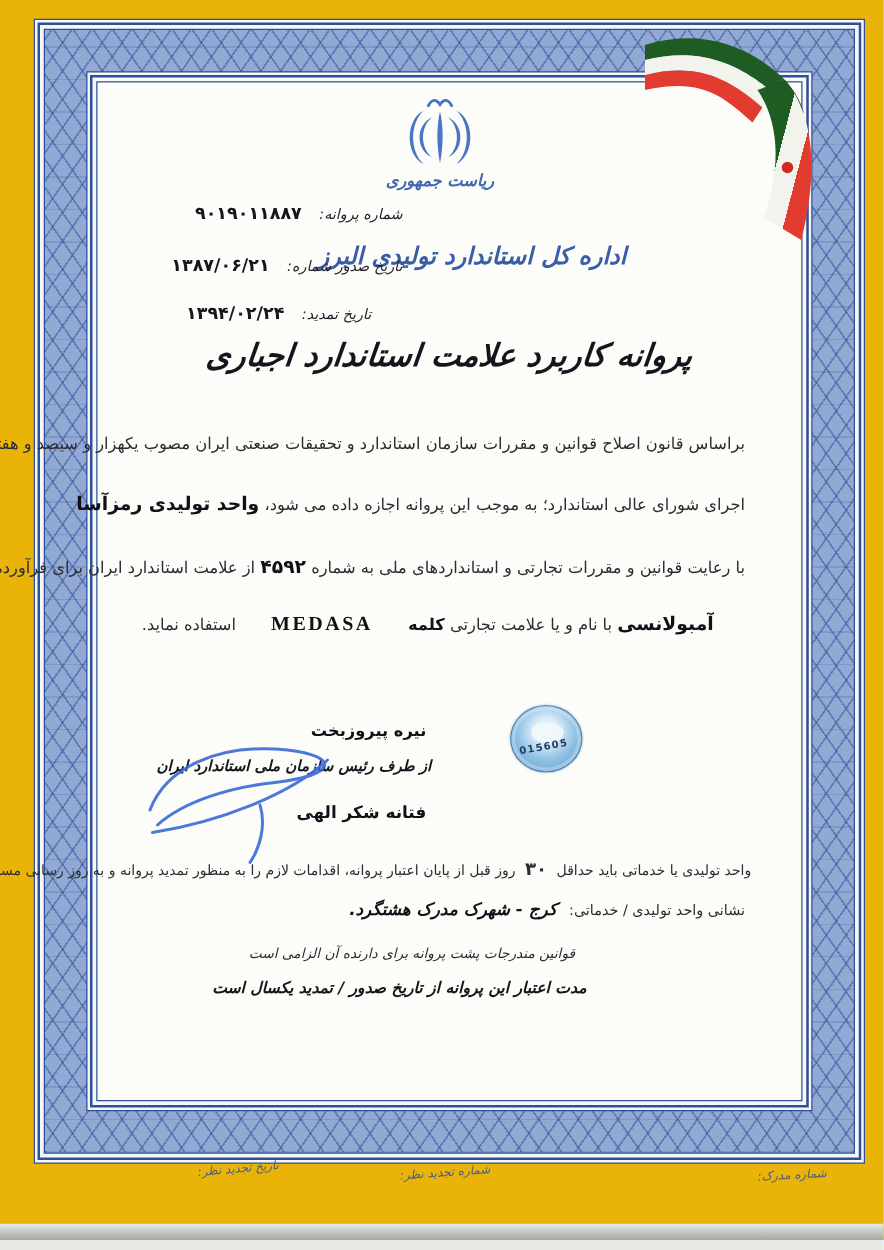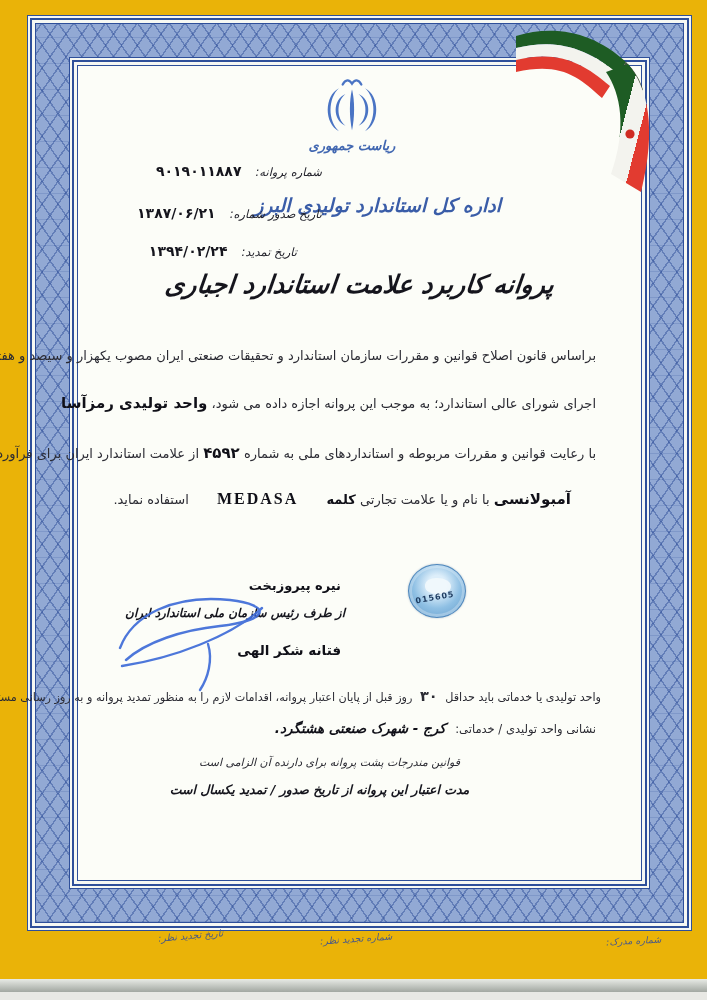--- a/index.html
+++ b/index.html
@@ -137,21 +137,21 @@
     </div>
 
     <div class="cert-title">پروانه کاربرد علامت استاندارد اجباری</div>
 
     <div class="bodyline bl1">براساس قانون اصلاح قوانین و مقررات سازمان استاندارد و تحقیقات صنعتی ایران مصوب یکهزار و سیصد و هفتاد و یک، و در اجرای</div>
     <div class="bodyline bl2">
       <span>اجرای شورای عالی استاندارد؛ به موجب این پروانه اجازه داده می شود،</span>
       <span class="b big">واحد تولیدی رمزآسا</span>
     </div>
     <div class="bodyline bl3">
-      <span>با رعایت قوانین و مقررات مربوطه و استانداردهای ملی به شماره</span>
+      <span>با رعایت قوانین و مقررات تجارتی و استانداردهای ملی به شماره</span>
       <span class="b big">۴۵۹۲</span>
       <span>از علامت استاندارد ایران برای فرآورده</span>
       
     </div>
     <div class="bodyline bl4">
       <span class="b big">آمبولانسی</span>
       <span>با نام و یا علامت تجارتی</span>
       <span class="b">کلمه</span>
       <span class="mark">MEDASA</span>
       <span>استفاده نماید.</span>
@@ -173,21 +173,21 @@
       </g>
     </svg>
 
     <div class="note30">
       <span>واحد تولیدی یا خدماتی باید حداقل</span>
       <span class="b30">۳۰</span>
       <span>روز قبل از پایان اعتبار پروانه، اقدامات لازم را به منظور تمدید پروانه و به روز رسانی مستندات بعمل آورد.</span>
     </div>
     <div class="address">
       <span>نشانی واحد تولیدی / خدماتی:</span>
-      <span class="addr-b">کرج - شهرک صنعتی هشتگرد.</span>
+      <span class="addr-b">کرج - شهرک مدرک هشتگرد.</span>
     </div>
     <div class="note-back">قوانین مندرجات پشت پروانه برای دارنده آن الزامی است</div>
     <div class="note-valid">مدت اعتبار این پروانه از تاریخ صدور / تمدید یکسال است</div>
   </div>
 
   <svg class="ribbon" viewBox="0 0 152 182">
     <defs>
       <linearGradient id="lowerStripes" gradientUnits="userSpaceOnUse" x1="88" y1="104" x2="142" y2="118">
         <stop offset="0" stop-color="#1e5c24"></stop>
         <stop offset="0.32" stop-color="#1e5c24"></stop>

